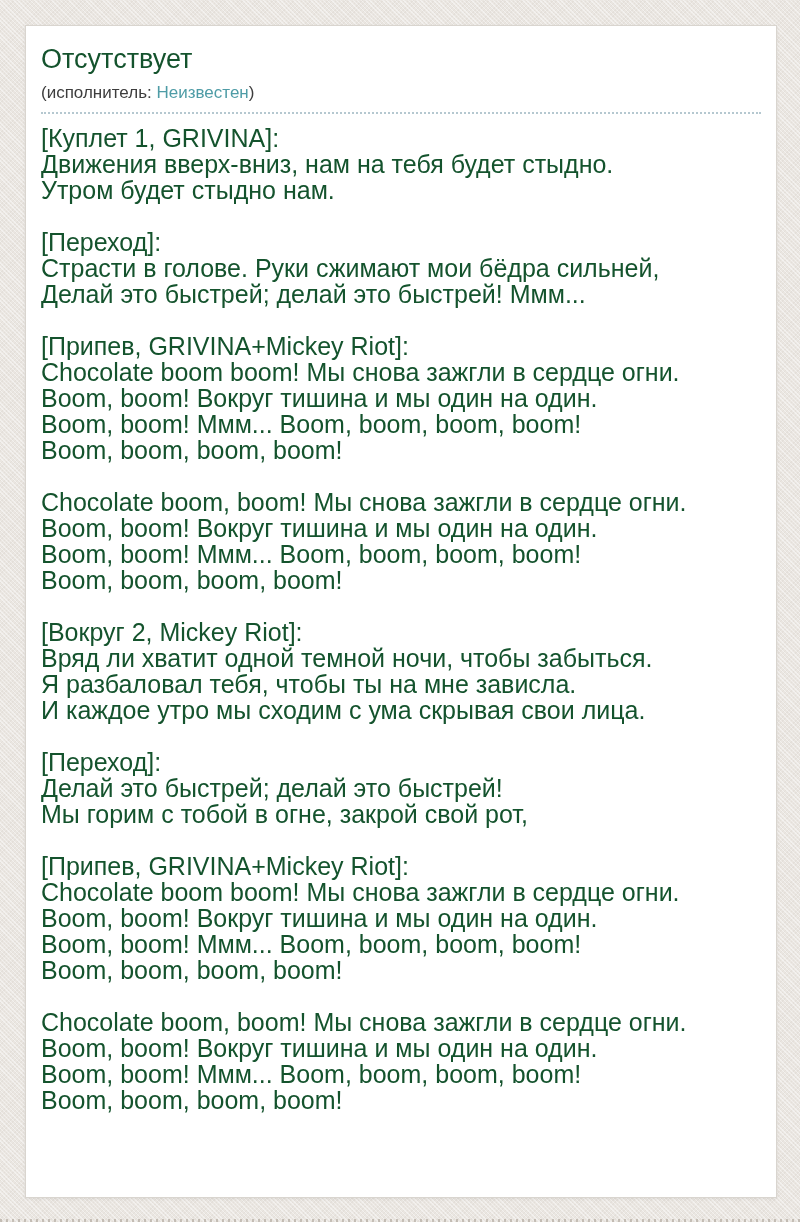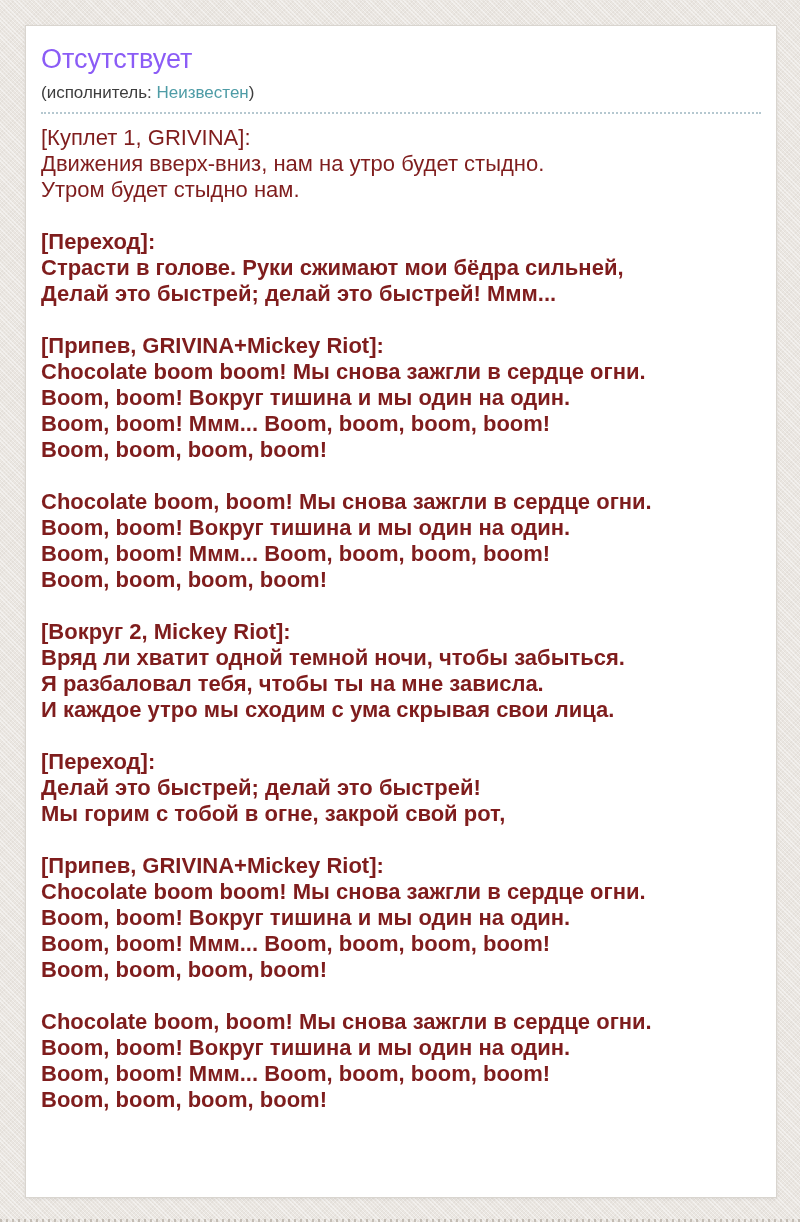--- a/index.html
+++ b/index.html
@@ -18,53 +18,53 @@
     width:752px; height:1173px;
     background:#ffffff;
     border:1px solid #d9d5cf;
     box-shadow:0 1px 3px rgba(0,0,0,.08);
     padding:0 15px;
   }
   .header { padding-top:19px; padding-bottom:9px; border-bottom:2px dotted #b5c8d0; }
   .song-title {
     font-size:27px;
     font-weight:normal;
-    color:#8b5cf6;
+    color:#14532d;
     line-height:1.05;
   }
   .artist-line { margin-top:10px; font-size:17px; color:#3d3d3d; }
   .artist-line a { color:#4e9ca6; text-decoration:none; cursor:pointer; }
   .lyrics {
     padding-top:11px;
-    font-size:22px;
+    font-size:25px;
     line-height:26px;
-    color:#7f1d1d;
+    color:#14532d;
   }
-  .stanza + .stanza { margin-top:26px;font-weight:bold; }
+  .stanza + .stanza { margin-top:26px; }
   .line { white-space:nowrap; }
   .bottom-dots {
     position:absolute;
     left:0; bottom:0;
     width:800px; height:3px;
     background-image:repeating-linear-gradient(90deg, #b3aba1 0 2px, rgba(0,0,0,0) 2px 6px);
     opacity:.7;
   }
 </style>
 </head>
 <body>
 
 <div class="card">
   <div class="header">
     <h1 class="song-title">Отсутствует</h1>
     <div class="artist-line"><span>(исполнитель: </span><a href="#">Неизвестен</a><span>)</span></div>
   </div>
   <div class="lyrics" id="lyrics">
       <div class="stanza">
         <div class="line">[Куплет 1, GRIVINA]:</div>
-        <div class="line">Движения вверх-вниз, нам на утро будет стыдно.</div>
+        <div class="line">Движения вверх-вниз, нам на тебя будет стыдно.</div>
         <div class="line">Утром будет стыдно нам.</div>
       </div>
       <div class="stanza">
         <div class="line">[Переход]:</div>
         <div class="line">Страсти в голове. Руки сжимают мои бёдра сильней,</div>
         <div class="line">Делай это быстрей; делай это быстрей! Ммм...</div>
       </div>
       <div class="stanza">
         <div class="line">[Припев, GRIVINA+Mickey Riot]:</div>
         <div class="line">Chocolate boom boom! Мы снова зажгли в сердце огни.</div>

